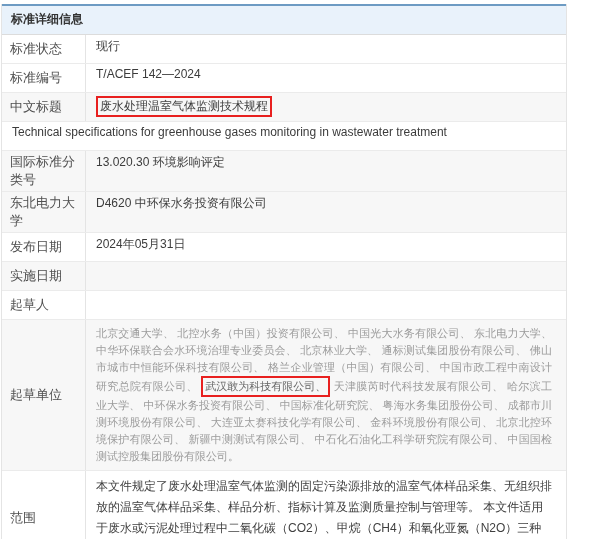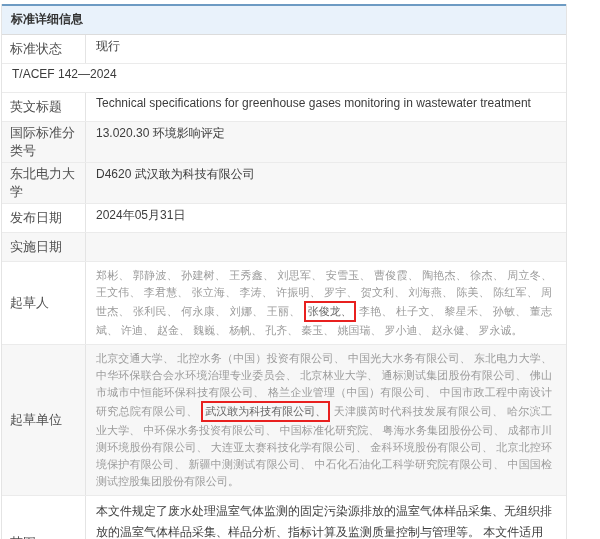--- a/index.html
+++ b/index.html
@@ -28,54 +28,59 @@
   <div class="panel">
     <div class="hdr">标准详细信息</div>
     <div id="rows">
         <div class="row">
           <div class="cell-label">标准状态</div>
           <div class="cell-value">
             <span>现行</span>
           </div>
         </div>
         <div class="row">
+          <div class="cell-label">标准编号</div>
           <div class="cell-value">
             <span>T/ACEF 142—2024</span>
           </div>
         </div>
+        <div class="row shade">
+          <div class="cell-label">中文标题</div>
+          <div class="cell-value">
+            <span class="redbox">废水处理温室气体监测技术规程</span>
+          </div>
+        </div>
         <div class="row">
-          <div class="cell-label">英文标题</div>
           <div class="cell-value">
             <span>Technical specifications for greenhouse gases monitoring in wastewater treatment</span>
           </div>
         </div>
         <div class="row shade">
           <div class="cell-label">国际标准分类号</div>
           <div class="cell-value">
             <span>13.020.30 环境影响评定</span>
           </div>
         </div>
         <div class="row shade">
           <div class="cell-label">东北电力大学</div>
           <div class="cell-value">
-            <span>D4620 武汉敢为科技有限公司</span>
+            <span>D4620 中环保水务投资有限公司</span>
           </div>
         </div>
         <div class="row">
           <div class="cell-label">发布日期</div>
           <div class="cell-value">
             <span>2024年05月31日</span>
           </div>
         </div>
         <div class="row shade">
           <div class="cell-label">实施日期</div>
         </div>
         <div class="row names">
           <div class="cell-label">起草人</div>
-          <div class="cell-value"><span>郑彬、 郭静波、 孙建树、 王秀鑫、 刘思军、 安雪玉、 曹俊霞、 陶艳杰、 徐杰、 周立冬、 王文伟、 李君慧、 张立海、 李涛、 许振明、 罗宇、 贺文利、 刘海燕、 陈美、 陈红军、 周世杰、 张利民、 何永康、 刘娜、 王丽、 </span><span class="redbox">张俊龙、</span><span> 李艳、 杜子文、 黎星禾、 孙敏、 董志斌、 许迪、 赵金、 魏巍、 杨帆、 孔齐、 秦玉、 姚国瑞、 罗小迪、 赵永健、 罗永诚。</span></div>
         </div>
         <div class="row names shade">
           <div class="cell-label">起草单位</div>
           <div class="cell-value"><span>北京交通大学、 北控水务（中国）投资有限公司、 中国光大水务有限公司、 东北电力大学、 中华环保联合会水环境治理专业委员会、 北京林业大学、 通标测试集团股份有限公司、 佛山市城市中恒能环保科技有限公司、 格兰企业管理（中国）有限公司、 中国市政工程中南设计研究总院有限公司、 </span><span class="redbox">武汉敢为科技有限公司、</span><span> 天津膜芮时代科技发展有限公司、 哈尔滨工业大学、 中环保水务投资有限公司、 中国标准化研究院、 粤海水务集团股份公司、 成都市川测环境股份有限公司、 大连亚太赛科技化学有限公司、 金科环境股份有限公司、 北京北控环境保护有限公司、 新疆中测测试有限公司、 中石化石油化工科学研究院有限公司、 中国国检测试控股集团股份有限公司。</span></div>
         </div>
         <div class="row para">
           <div class="cell-label">范围</div>
           <div class="cell-value"><span>本文件规定了废水处理温室气体监测的固定污染源排放的温室气体样品采集、无组织排放的温室气体样品采集、样品分析、指标计算及监测质量控制与管理等。 本文件适用于废水或污泥处理过程中二氧化碳（CO2）、甲烷（CH4）和氧化亚氮（N2O）三种温室气体排放量的监测，不包括污泥最终处置与利用过程中排放的温室气体监测。</span></div>
         </div>
       </div>

